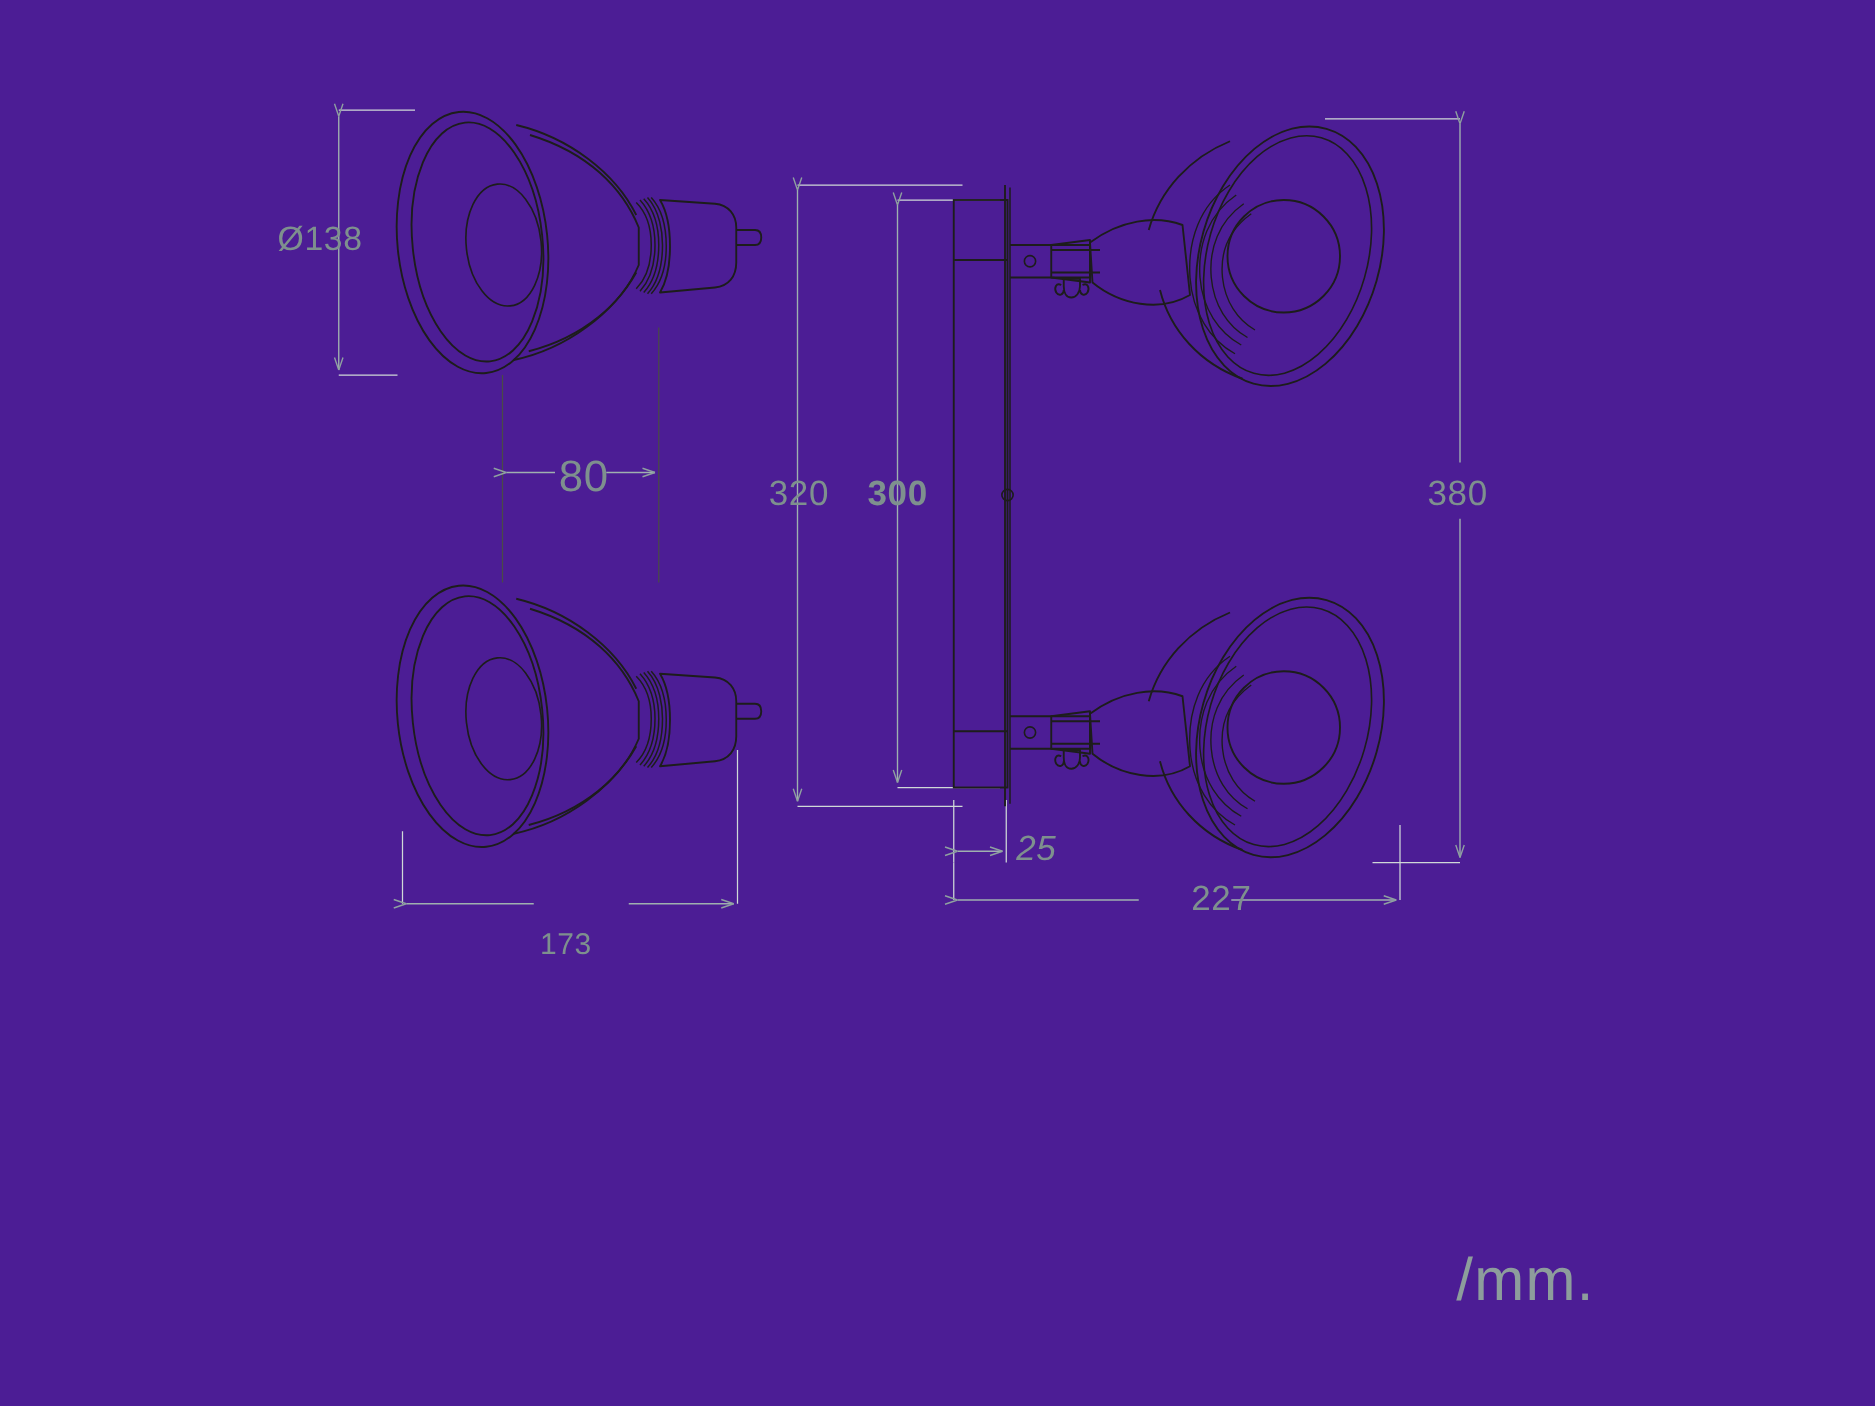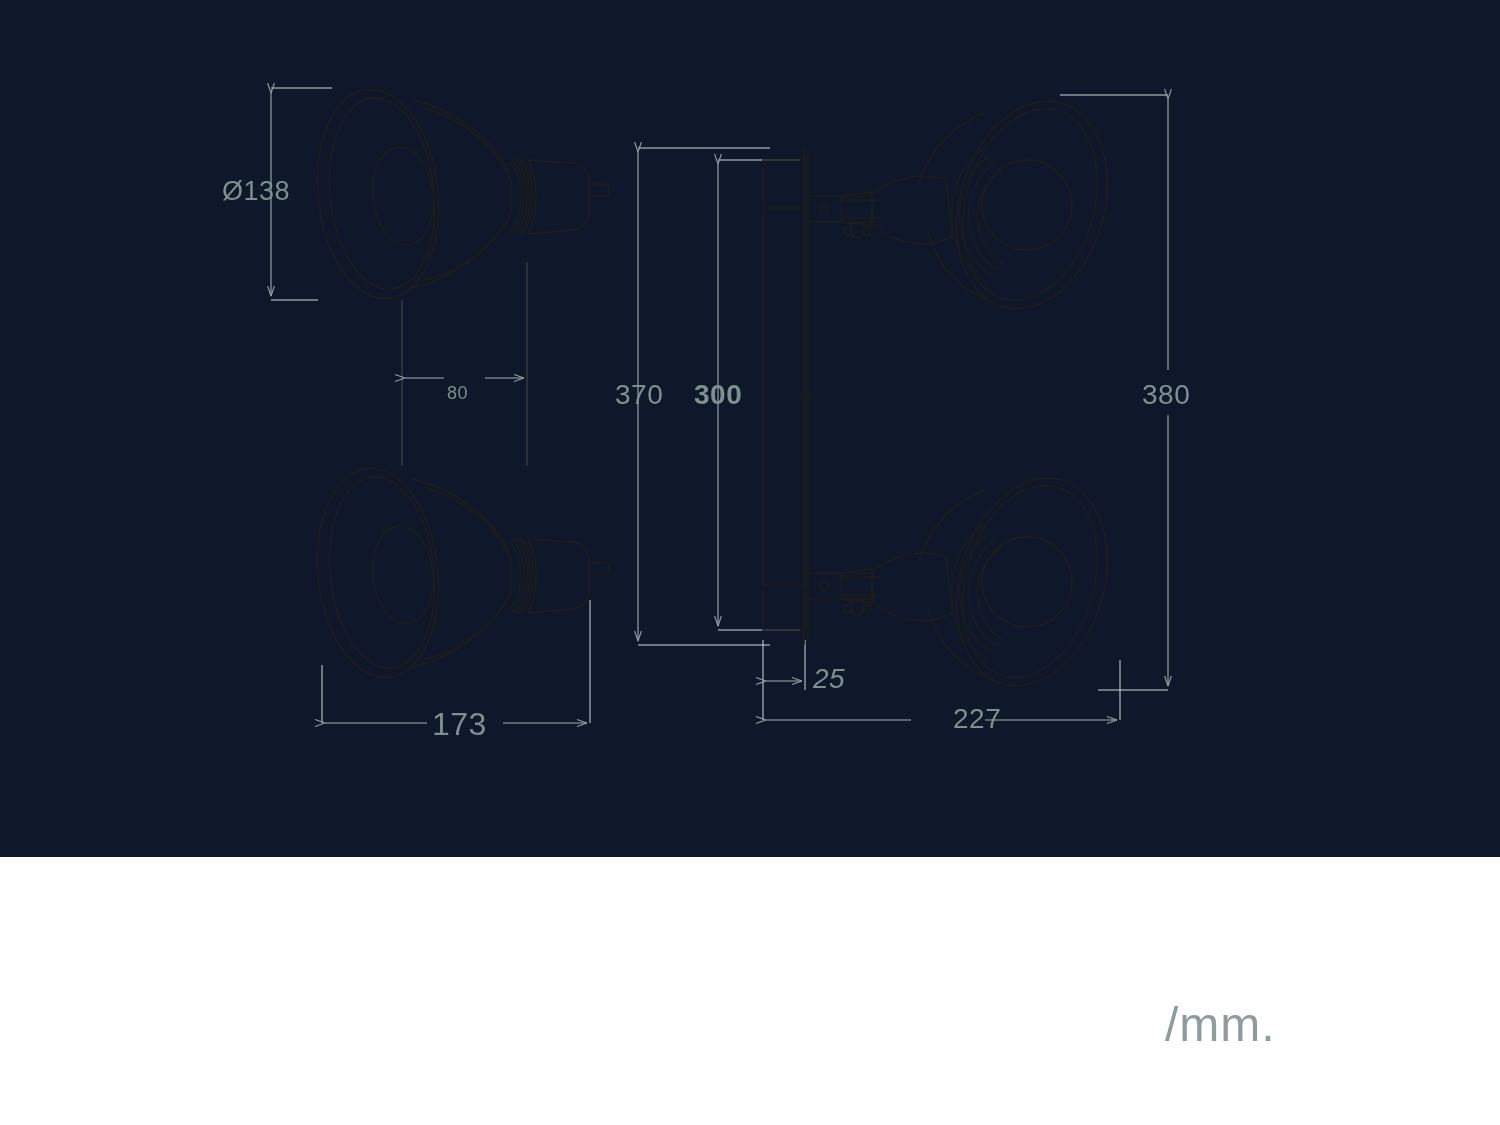--- a/index.html
+++ b/index.html
@@ -9,22 +9,22 @@
   }
   body {
     width: 1500px;
     height: 1125px;
     font-family: "Liberation Sans", sans-serif;
     overflow: hidden;
   }
   #sheet {
     position: relative;
     width: 1500px;
-    height: 857px;
-    background: #0f172a;
+    height: 1125px;
+    background: #4c1d95;
   }
   #drawing {
     position: absolute;
     left: 0;
     top: 0;
     width: 1500px;
     height: 1125px;
   }
   .dim-text {
     position: absolute;
@@ -233,25 +233,25 @@
         <path d="M995,540 C975,554 967,576 969,599 C971,621 982,638 998,647"></path>
         <path d="M1001,548 C983,561 976,579 978,599 C980,618 990,633 1004,641"></path>
       </g>
       <circle cx="1027" cy="582" r="45"></circle>
     </g>
 
   </svg>
 
   <div class="dim-text" style="left:222px; top:176px; font-size:27px;">Ø138</div>
 
-  <div class="dim-text" style="left:447px; top:383px; font-size:18px;text-align:right;">80</div>
-
-  <div class="dim-text" style="left:432px; top:706px; font-size:32px;">173</div>
-
-  <div class="dim-text" style="left:615px; top:379px; font-size:28px;">370</div>
+  <div class="dim-text" style="left:447px; top:362px; font-size:35px;text-align:right;">80</div>
+
+  <div class="dim-text" style="left:432px; top:742px; font-size:24px;">173</div>
+
+  <div class="dim-text" style="left:615px; top:379px; font-size:28px;">320</div>
 
   <div class="dim-text" style="left:694px; top:379px; font-size:28px;font-weight:bold;">300</div>
 
   <div class="dim-text" style="left:813px; top:663px; font-size:28px;font-style:italic;">25</div>
 
   <div class="dim-text" style="left:917px; top:703px; font-size:28px;margin-left:36px;">227</div>
 
   <div class="dim-text" style="left:1142px; top:379px; font-size:28px;">380</div>
 
   <div class="unit-text" style="left:1165px; top:997px; font-size:48px;text-align:right;">/mm.</div>

